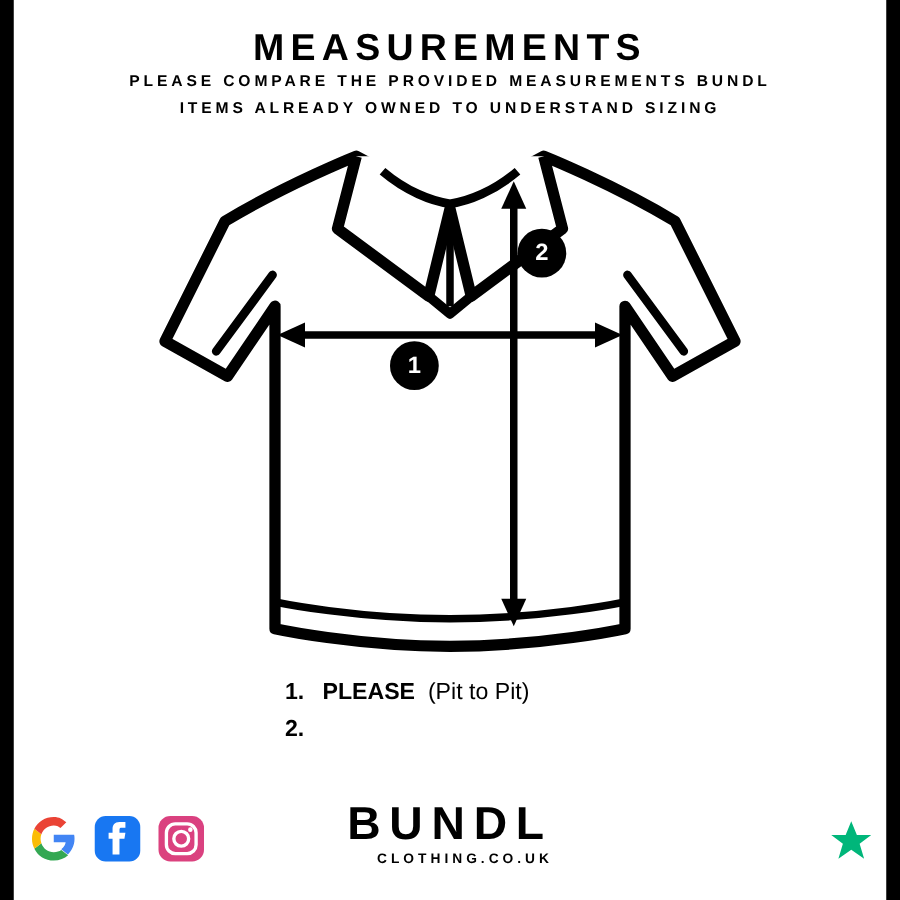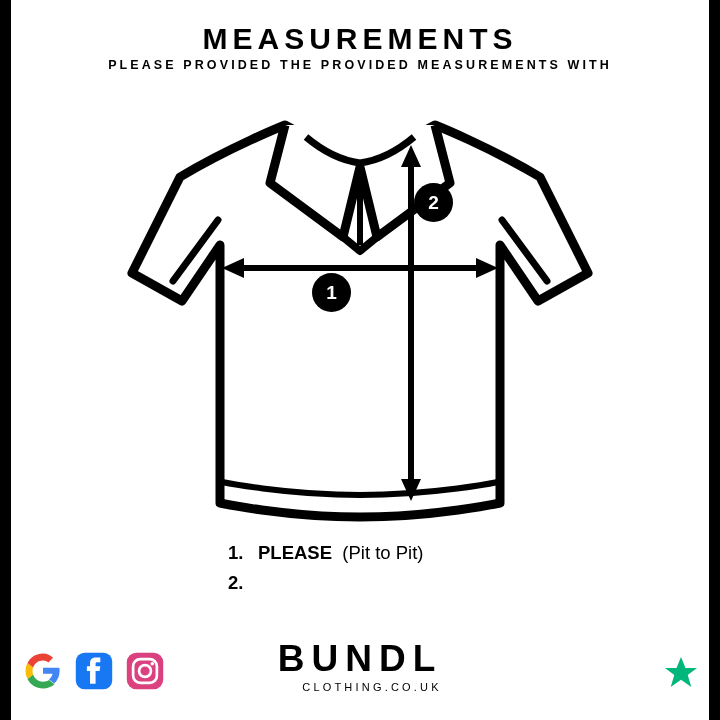--- a/index.html
+++ b/index.html
@@ -143,21 +143,21 @@
     text-align: center;
   }
   .brand-name {
     font-size: 37px;
     font-weight: bold;
     letter-spacing: 7px;
     line-height: 1.05;
   }
   .brand-sub {
     font-size: 11px;
-    font-weight: normal;
+    font-weight: bold;
     letter-spacing: 3.2px;
     margin-top: 2px;
     padding-left: 24px;
   }
 
   .trustpilot {
     position: absolute;
     right: 22px;
     top: 20px;
     display: flex;
@@ -173,21 +173,22 @@
 </head>
 <body>
 
 <div id="page">
 
   <div class="side-bar left"></div>
   <div class="side-bar right"></div>
 
   <div class="title">MEASUREMENTS</div>
   <div class="subtitle">
-    <div>PLEASE PROVIDED THE PROVIDED MEASUREMENTS WITH</div>
+    <div>PLEASE COMPARE THE PROVIDED MEASUREMENTS BUNDL</div>
+    <div>ITEMS ALREADY OWNED TO UNDERSTAND SIZING</div>
   </div>
 
   <div class="shirt-wrap">
     <svg width="500" height="420" viewBox="0 0 500 420" fill="none" xmlns="http://www.w3.org/2000/svg">
 
       <path d="M175 20 C175 20 120 42 70 72 L22 168 L72 196 L110 140 L110 398 C110 398 175 412 250 412 C325 412 390 398 390 398 L390 140 L428 196 L478 168 L430 72 C380 42 325 20 325 20 L250 60 L175 20 Z" fill="#ffffff" stroke="#000000" stroke-width="9" stroke-linejoin="round"></path>
 
       <path d="M63 176 L108 115" stroke="#000000" stroke-width="7" stroke-linecap="round"></path>
       <path d="M437 176 L392 115" stroke="#000000" stroke-width="7" stroke-linecap="round"></path>
 

